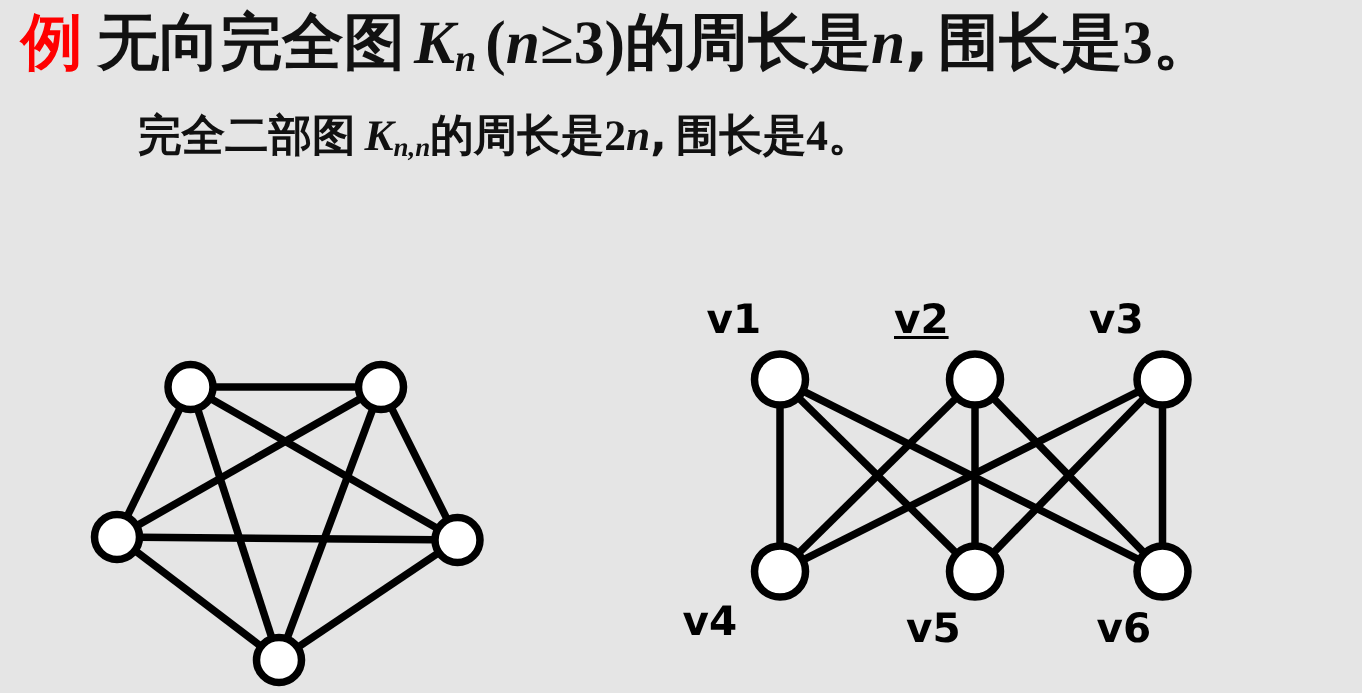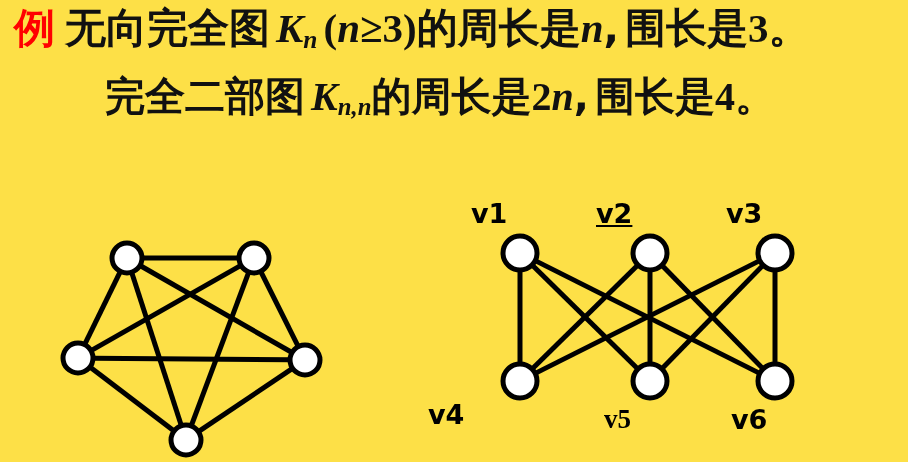--- a/index.html
+++ b/index.html
@@ -4,42 +4,42 @@
 <style>
   html, body {
     margin: 0;
     padding: 0;
     background: #ffffff;
   }
   #page {
     position: relative;
     width: 908px;
     height: 462px;
-    background: #fde047;
+    background: #e5e5e5;
     overflow: hidden;
     font-family: "Liberation Serif", "DejaVu Serif", serif;
   }
 
   
   .text-line {
     position: absolute;
     white-space: nowrap;
     font-weight: bold;
     color: #111111;
     line-height: 1;
   }
   #line1 {
     left: 14px;
     top: 8px;
     font-size: 41px;
   }
   #line2 {
-    left: 105px;
+    left: 92px;
     top: 76px;
-    font-size: 40px;
+    font-size: 29px;
   }
   .cjk {
     font-family: "DejaVu Sans", "Liberation Sans", sans-serif;
     font-weight: bold;
     letter-spacing: 0px;
   }
   .example-mark {
     color: #ff0000;
   }
   .math {
@@ -136,19 +136,19 @@
           <circle cx="355" cy="58" r="17" fill="#ffffff" stroke="#000000" stroke-width="5"></circle>
           <circle cx="100" cy="186" r="17" fill="#ffffff" stroke="#000000" stroke-width="5"></circle>
           <circle cx="230" cy="186" r="17" fill="#ffffff" stroke="#000000" stroke-width="5"></circle>
           <circle cx="355" cy="186" r="17" fill="#ffffff" stroke="#000000" stroke-width="5"></circle>
         </g>
       </svg>
     <div id="k33-labels">
         <div class="vlabel" style="left: 23px; top: 5px; margin-left: 28px;">v1</div>
         <div class="vlabel" style="left: 176px; top: 5px; text-decoration: underline;">v2</div>
         <div class="vlabel" style="left: 306px; top: 5px;">v3</div>
-        <div class="vlabel" style="left: 8px; top: 206px;">v4</div>
-        <div class="vlabel" style="left: 184px; top: 211px; font-family: Liberation Serif, serif;">v5</div>
+        <div class="vlabel" style="left: 35px; top: 206px;">v4</div>
+        <div class="vlabel" style="left: 184px; top: 211px;">v5</div>
         <div class="vlabel" style="left: 311px; top: 211px;">v6</div>
       </div>
   </div>
 
 </div>
 
 </body></html>

